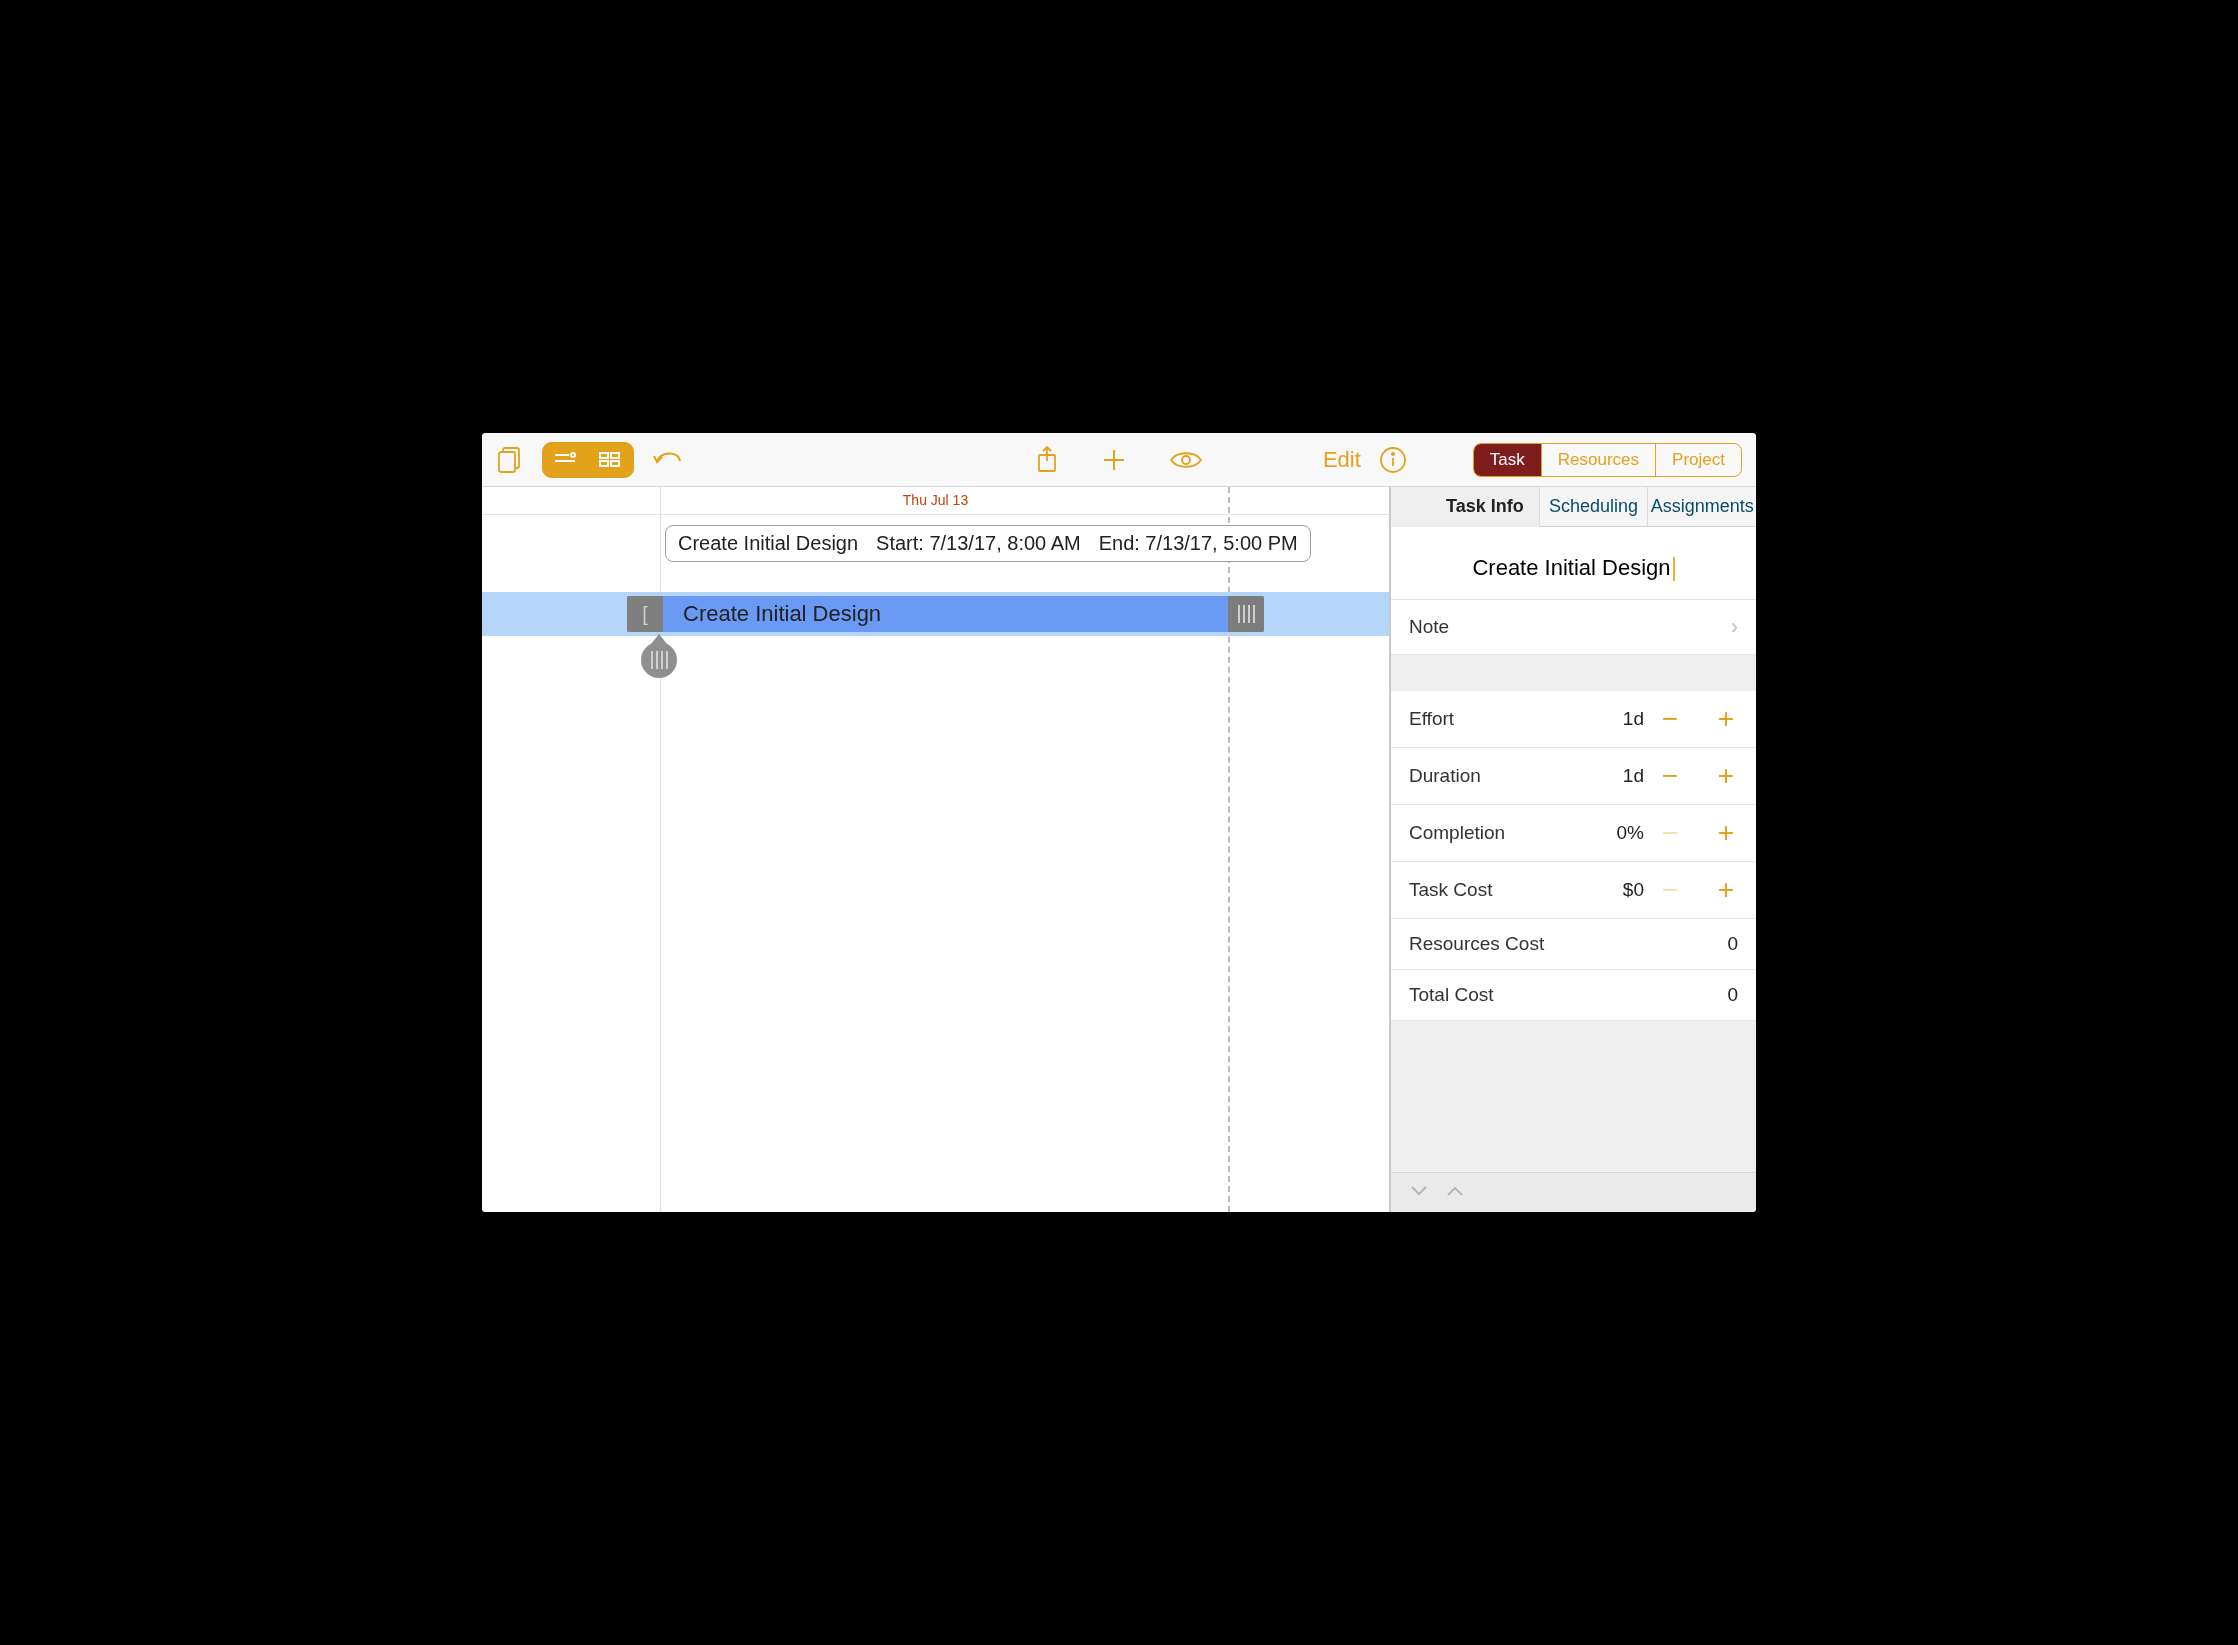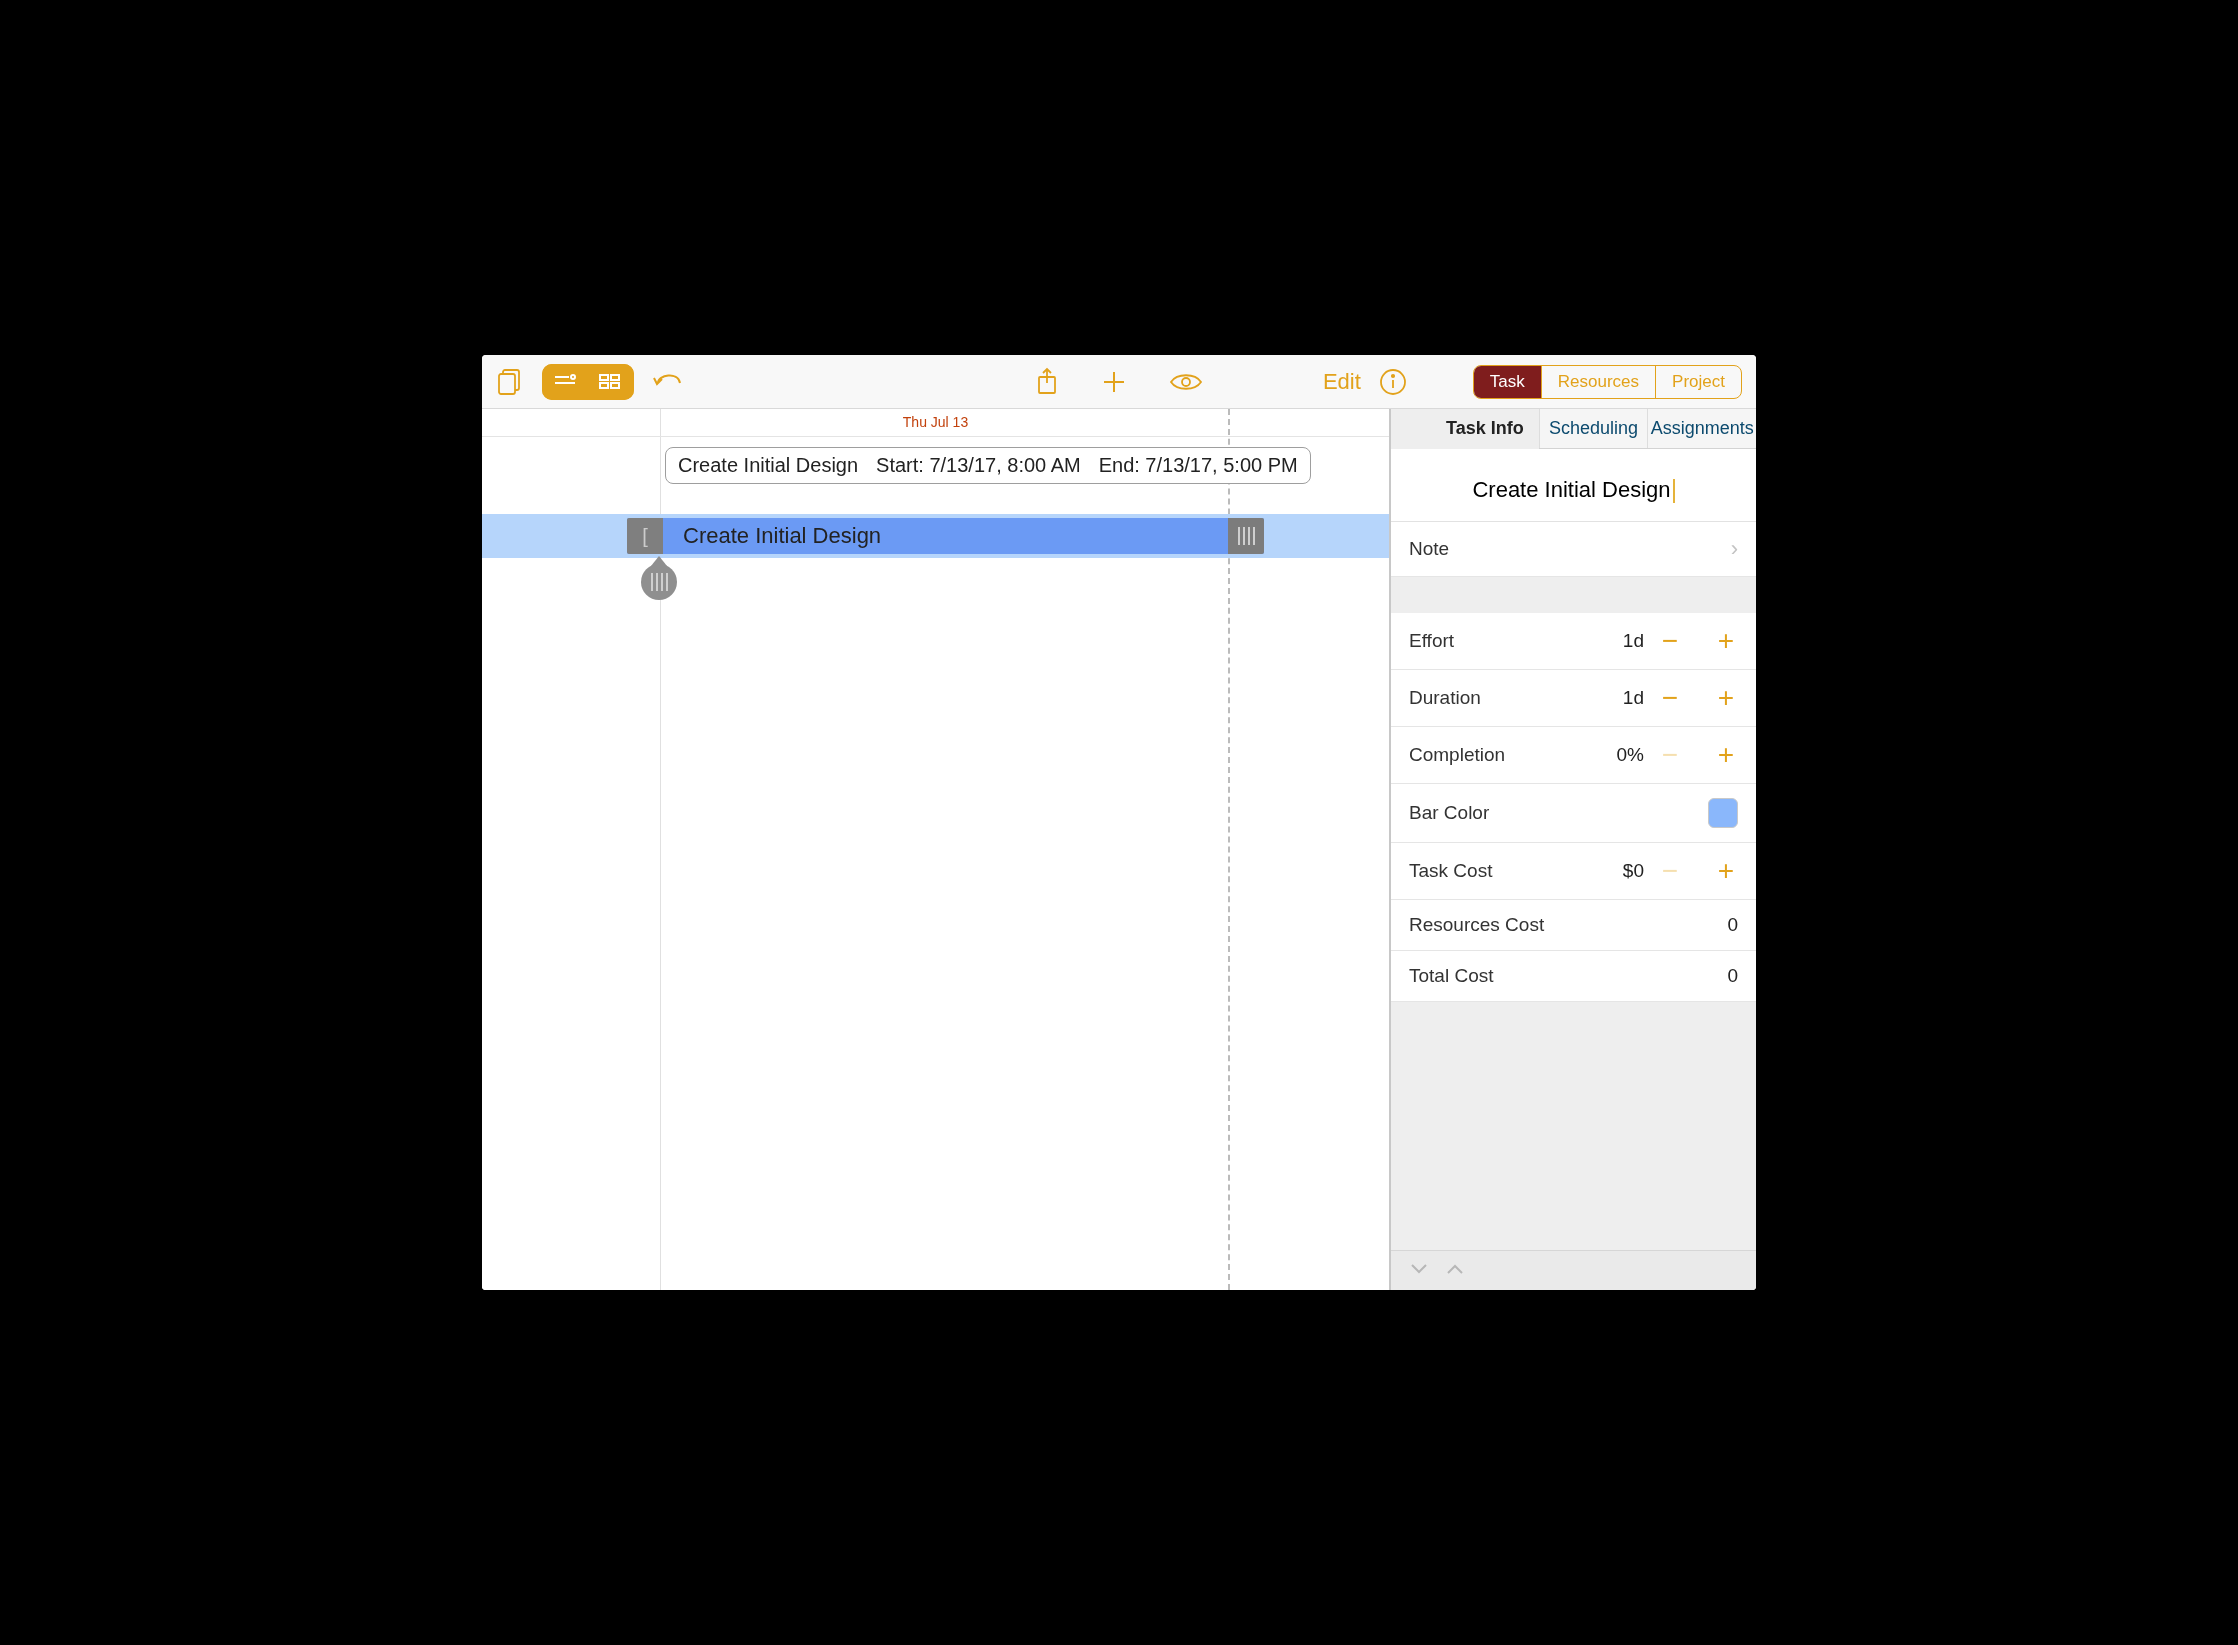--- a/index.html
+++ b/index.html
@@ -6,21 +6,21 @@
   html, body { width: 100%; height: 100%; }
   body {
     font-family: -apple-system, "Helvetica Neue", Arial, sans-serif;
     background: #000;
     display: flex;
     align-items: center;
     justify-content: center;
   }
   .device {
     width: 1274px;
-    height: 935px;
+    height: 779px;
     background: #fff;
     position: relative;
     overflow: hidden;
     border-radius: 4px;
   }
   
   .toolbar {
     height: 54px;
     background: #f8f8f8;
     border-bottom: 1px solid #d9d9d9;
@@ -277,24 +277,20 @@
           </div>
           <div class="row">
             <span class="rlabel">Completion</span>
             <span class="rval">0%</span>
             <div class="stepper">
               <span class="step-btn disabled">−</span>
               <span class="step-btn">+</span>
             </div>
           </div>
           <div class="row">
-            <span class="rlabel">Bar Color</span>
-            <div class="color-swatch" style="background:#8ab7fb"></div>
-          </div>
-          <div class="row">
             <span class="rlabel">Task Cost</span>
             <span class="rval">$0</span>
             <div class="stepper">
               <span class="step-btn disabled">−</span>
               <span class="step-btn">+</span>
             </div>
           </div>
           <div class="row">
             <span class="rlabel">Resources Cost</span>
             <span class="rval" style="margin-right:0">0</span>

